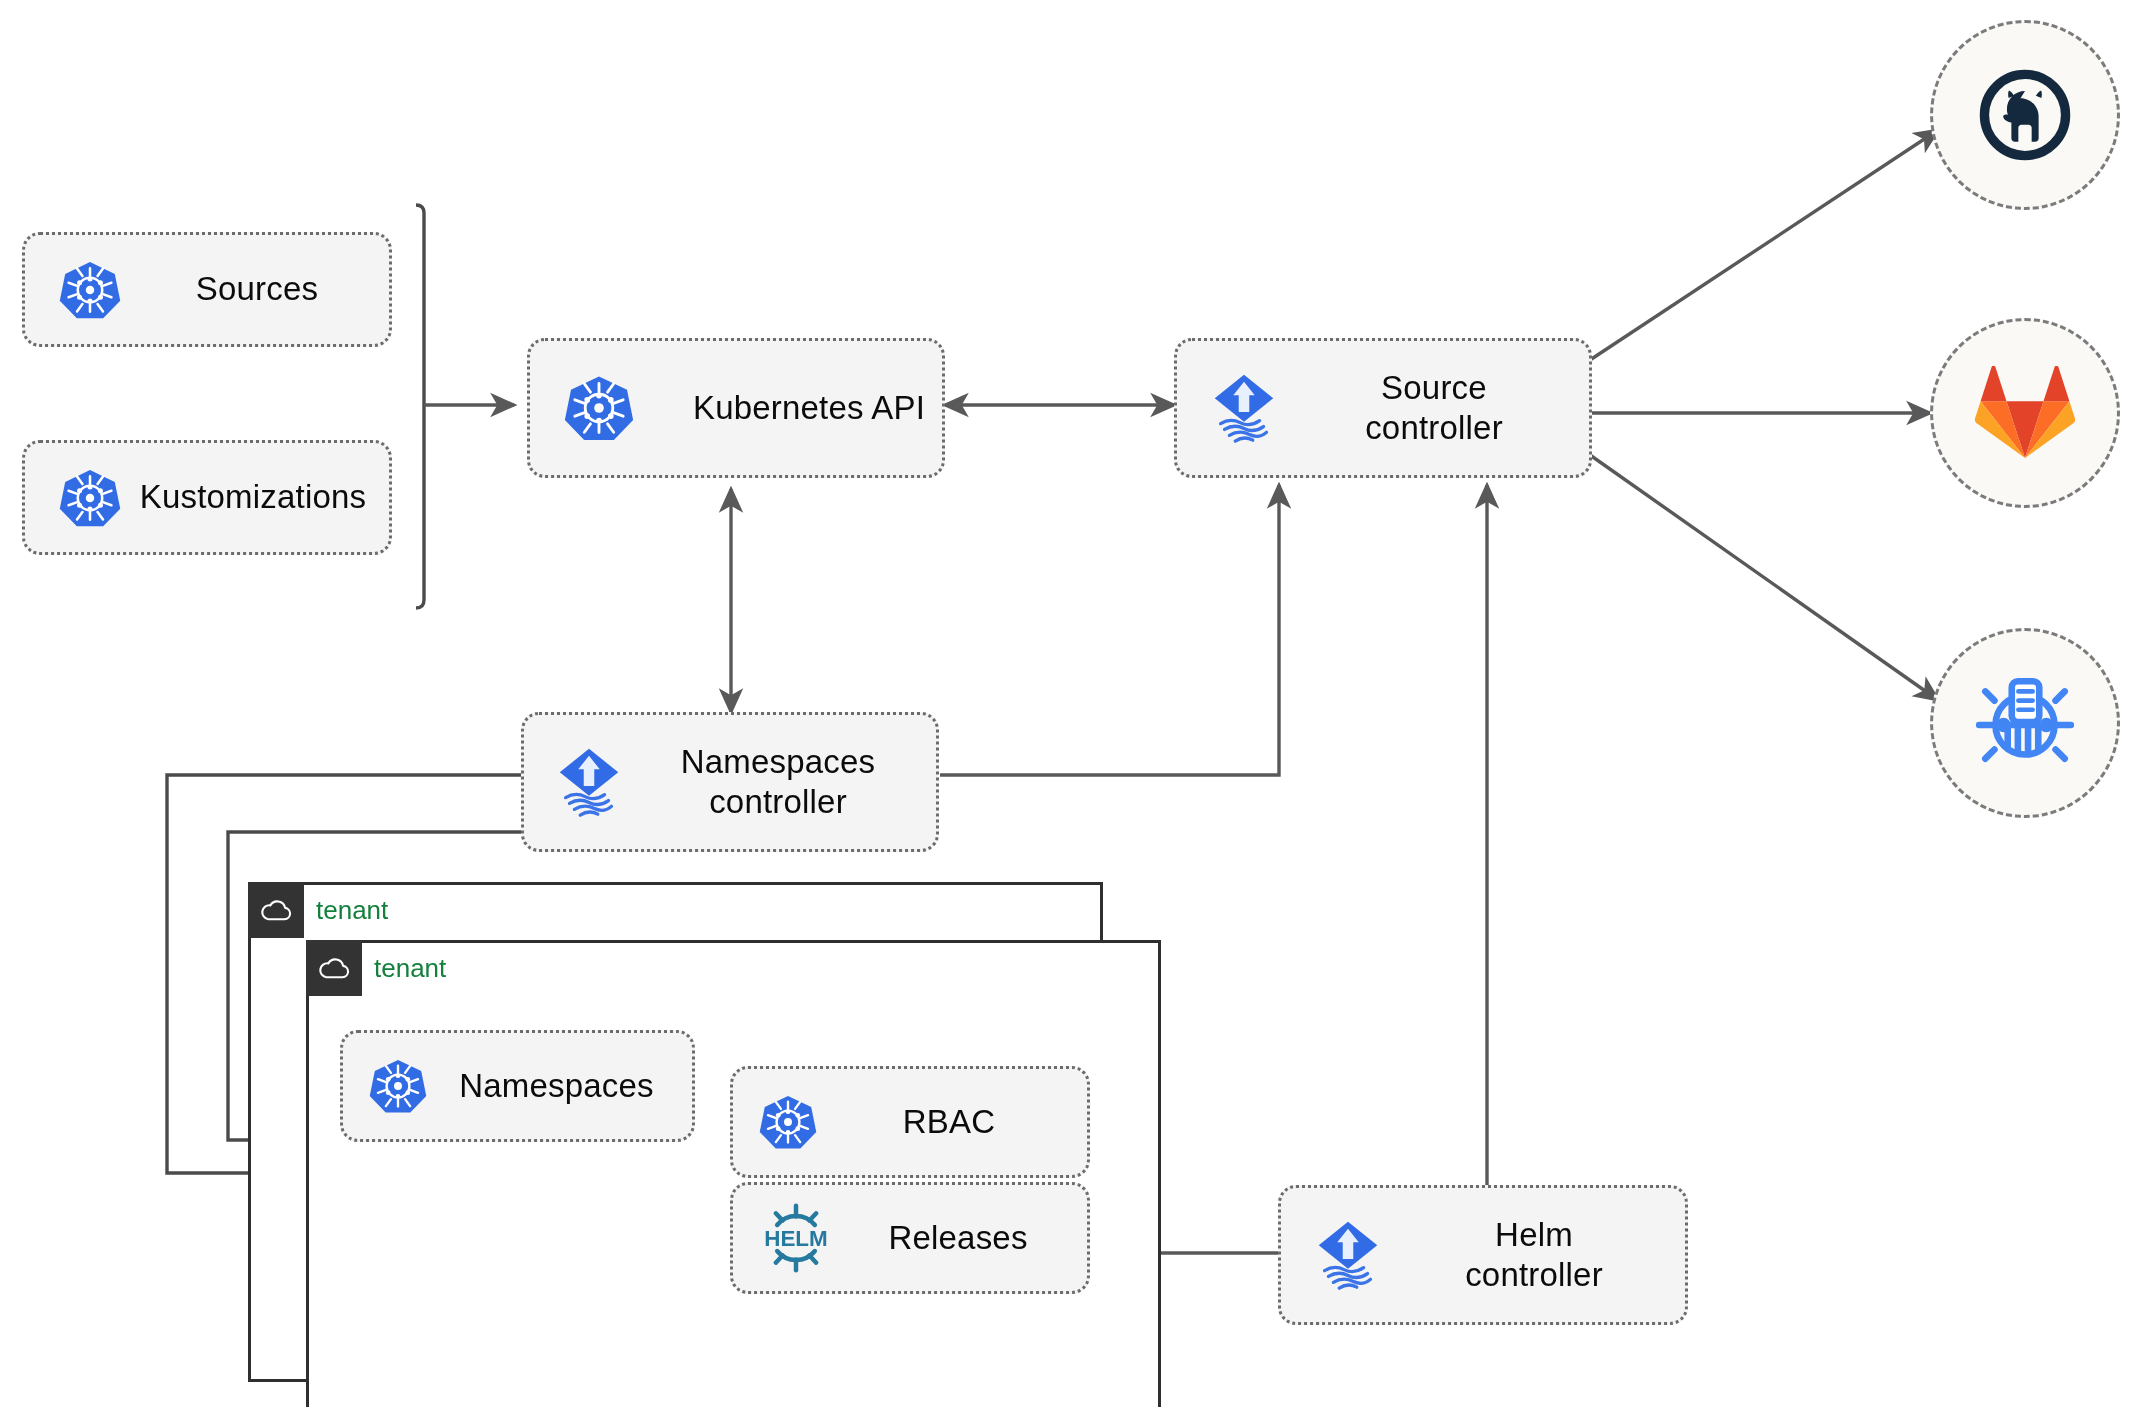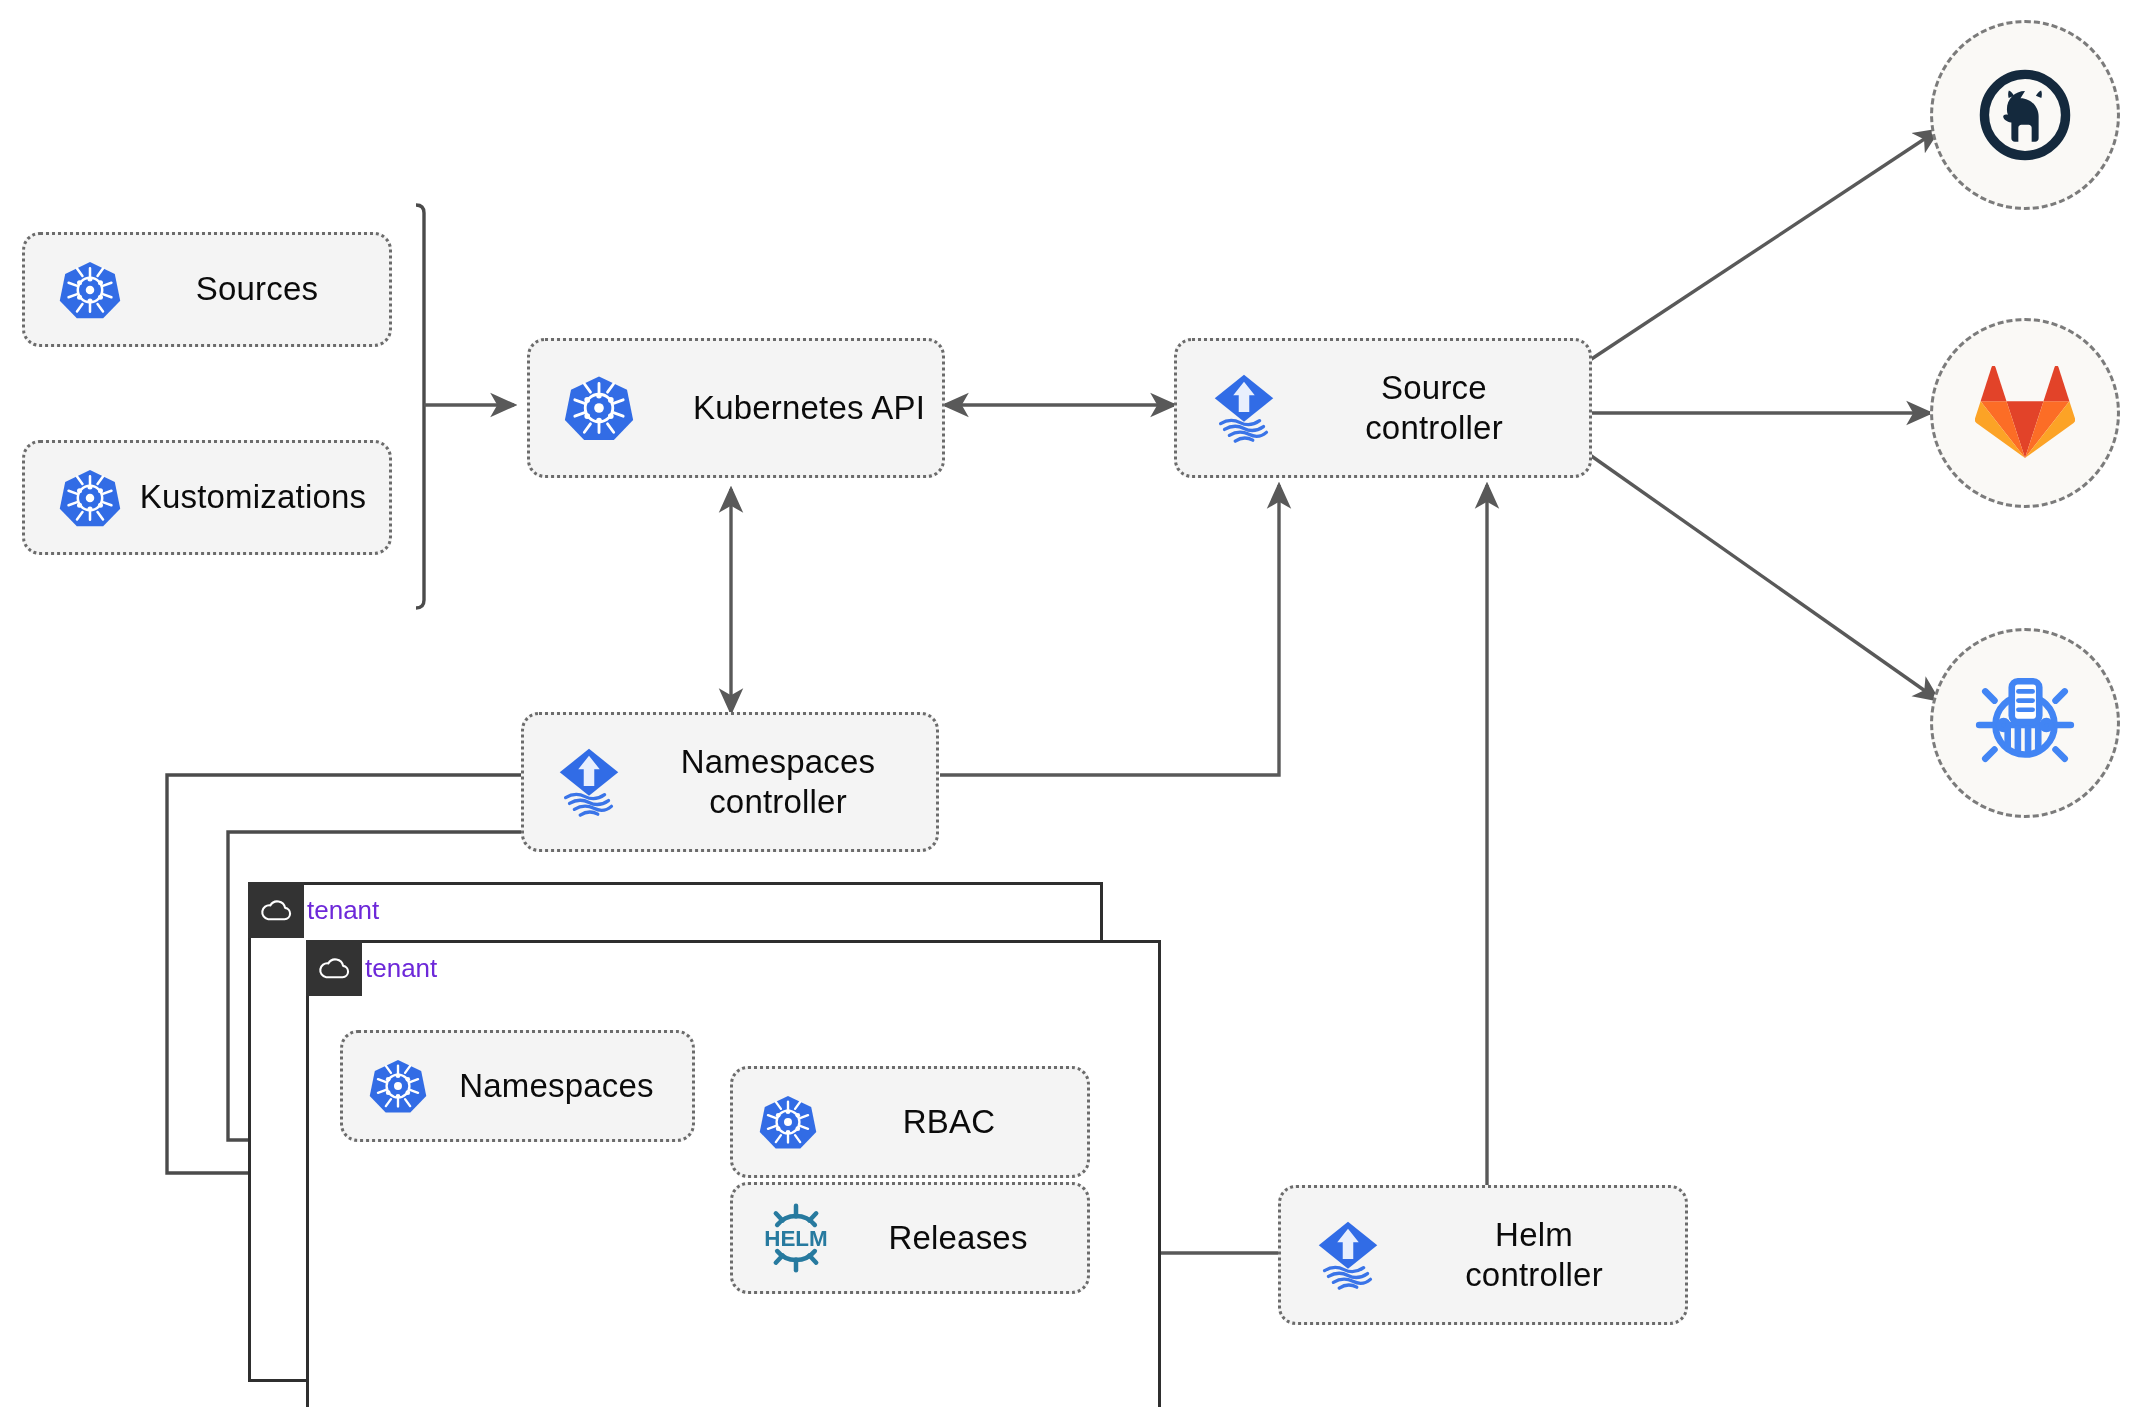--- a/index.html
+++ b/index.html
@@ -41,21 +41,21 @@
   }
   .tenant .thead{
     position:absolute;left:-3px;top:-3px;height:56px;
     display:flex;align-items:center;
   }
   .tenant .tbadge{
     width:56px;height:56px;background:#333333;
     display:flex;align-items:center;justify-content:center;
   }
   .tenant .tname{
-    margin-left:3px;font-size:26px;color:#6d28d9;
+    margin-left:12px;font-size:26px;color:#15803d;
     line-height:56px;
   }
   .tinner{position:absolute;z-index:4;}
 
   svg{display:block;}
 </style>
 </head>
 <body>
 
 <div id="stage">

